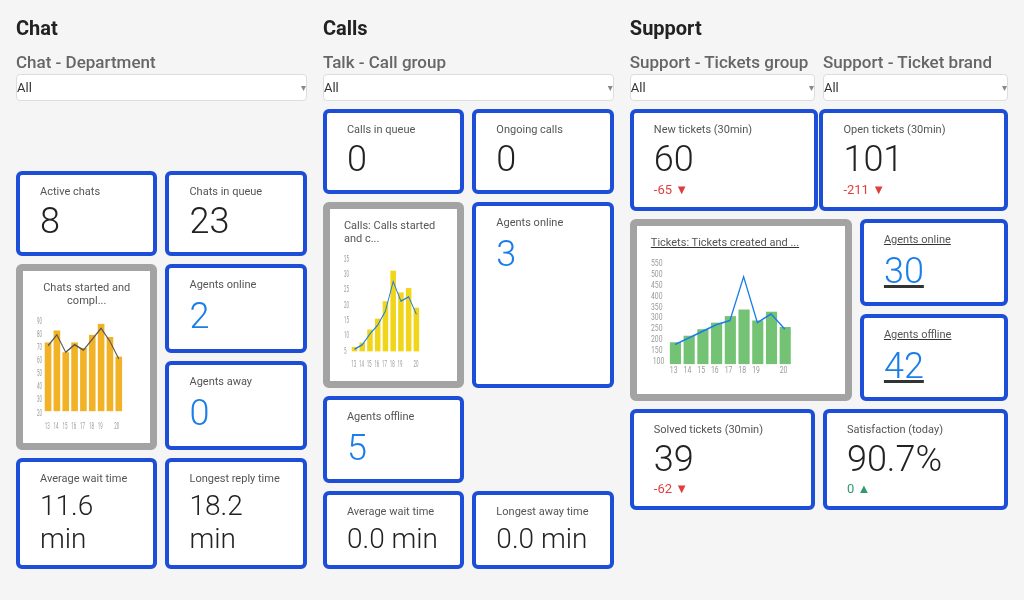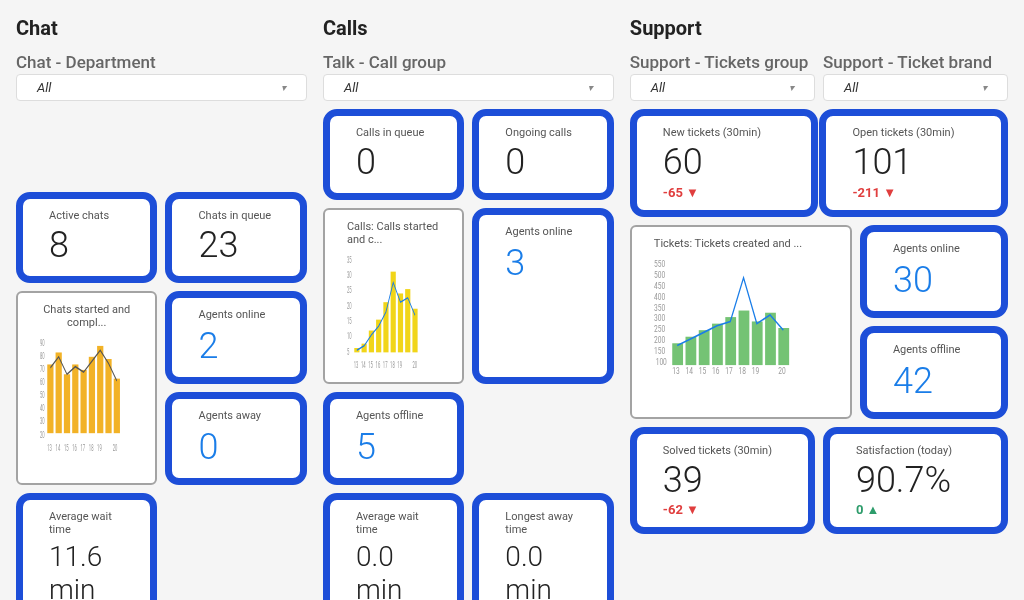--- a/index.html
+++ b/index.html
@@ -38,77 +38,76 @@
       gap: 2px;
     }
     .dropdown-label {
       font-size: 17px;
       color: #666;
       font-weight: 500;
     }
     .dropdown {
       border: 1px solid #ddd;
       border-radius: 4px;
-      padding: 5px 20px;
+      padding: 5px 0;
       background: #fff;
       display: flex;
       align-items: center;
       justify-content: space-between;
       cursor: pointer;
       font-size: 13px;
-      font-style: italic;
     }
     .dropdown-arrow {
       font-size: 10px;
       color: #888;
     }
     .card {
       background: #fff;
-      border: 7px solid #1d4ed8;
-      border-radius: 14px;
-      padding: 10px 26px;
+      border: 4px solid #1d4ed8;
+      border-radius: 6px;
+      padding: 10px 20px;
     }
     .card-label {
       font-size: 11px;
       color: #555;
       margin-bottom: 4px;
     }
     .card-value {
       font-size: 36px;
       font-weight: 300;
       color: #222;
       line-height: 1.1;
     }
     .card-value-medium {
       font-size: 28px;
       font-weight: 300;
       color: #222;
     }
     .card-delta {
       font-size: 13px;
-      font-weight: 700;
+      font-weight: 400;
       margin-top: 2px;
     }
     .delta-down { color: #e03e3e; }
     .delta-up { color: #2d9c6b; }
     .card-value-blue {
       font-size: 36px;
       font-weight: 300;
       color: #1a7de8;
     }
     .grid-2 {
       display: grid;
       grid-template-columns: 1fr 1fr;
       gap: 8px;
     }
     .chart-card {
       background: #fff;
-      border: 2px solid #a3a3a3;
+      border: 7px solid #a3a3a3;
       border-radius: 6px;
-      padding: 10px 22px;
+      padding: 10px 14px;
     }
     .chart-card-label {
       font-size: 11px;
       color: #555;
       margin-bottom: 6px;
     }
     .chart-wrapper {
       position: relative;
       height: 120px;
     }
@@ -121,20 +120,21 @@
     }
     .support-top-cards {
       display: grid;
       grid-template-columns: 1fr 1fr;
       gap: 1px;
     }
     .support-mid {
       display: grid;
       grid-template-columns: 1.5fr 1fr;
       gap: 8px;
+      text-decoration: underline;
     }
     .support-bottom {
       display: grid;
       grid-template-columns: 1fr 1fr;
       gap: 8px;
     }
     .y-axis-label {
       font-size: 8px;
       fill: #999;
     }
@@ -215,20 +215,24 @@
       <div class="card">
         <div class="card-label">Agents away</div>
         <div class="card-value-blue">0</div>
       </div>
     </div>
 
     <div class="grid-2">
       <div class="card">
         <div class="card-label">Average wait time</div>
         <div class="card-value-medium">11.6 min</div>
+      </div>
+      <div class="card">
+        <div class="card-label">Longest reply time</div>
+        <div class="card-value-medium">18.2 min</div>
       </div>
     </div>
   </div>
 
   <div class="section">
     <div class="section-title">Calls</div>
 
     <div class="dropdown-container">
       <div class="dropdown-label">Talk - Call group</div>
       <div class="dropdown">

